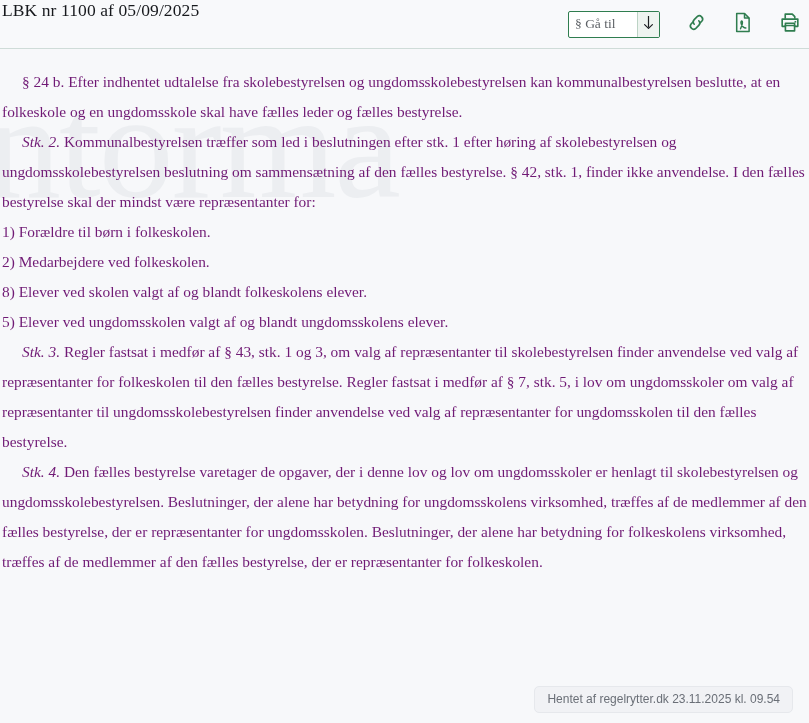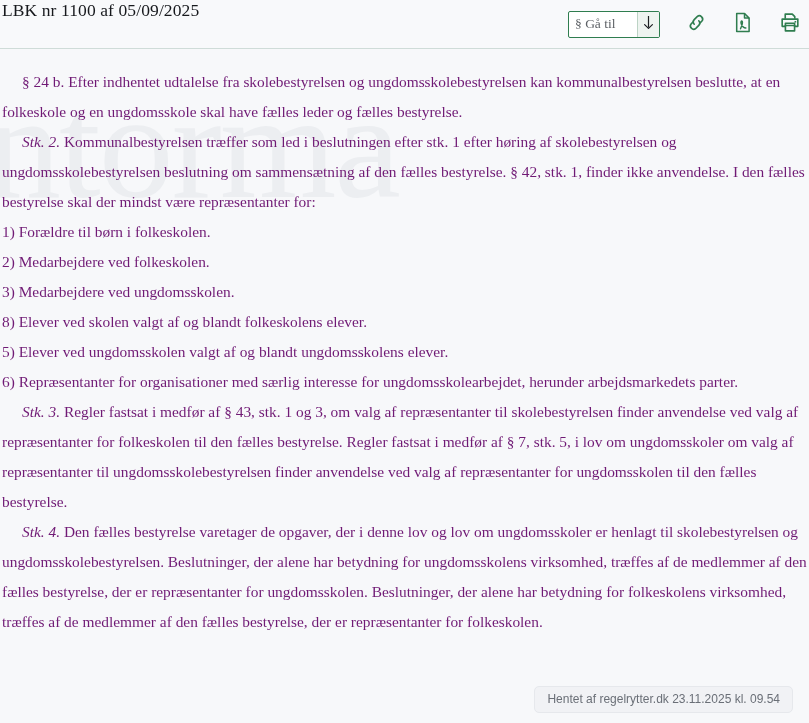--- a/index.html
+++ b/index.html
@@ -236,27 +236,25 @@
     <div id="body-text">
 
       <p class="para indent">§ 24 b. Efter indhentet udtalelse fra skolebestyrelsen og ungdomsskolebestyrelsen kan kommunalbestyrelsen beslutte, at en folkeskole og en ungdomsskole skal have fælles leder og fælles bestyrelse.</p>
 
       <p class="para indent"><span class="lead-italic">Stk. 2.</span> <span>Kommunalbestyrelsen træffer som led i beslutningen efter stk. 1 efter høring af skolebestyrelsen og ungdomsskolebestyrelsen beslutning om sammensætning af den fælles bestyrelse. § 42, stk. 1, finder ikke anvendelse. I den fælles bestyrelse skal der mindst være repræsentanter for:</span></p>
 
       <p class="para">1) Forældre til børn i folkeskolen.</p>
 
       <p class="para">2) Medarbejdere ved folkeskolen.</p>
 
-      <p class="para">3) Medarbejdere ved ungdomsskolen.</p>
 
       <p class="para">8) Elever ved skolen valgt af og blandt folkeskolens elever.</p>
 
       <p class="para">5) Elever ved ungdomsskolen valgt af og blandt ungdomsskolens elever.</p>
 
-      <p class="para">6) Repræsentanter for organisationer med særlig interesse for ungdomsskolearbejdet, herunder arbejdsmarkedets parter.</p>
 
       <p class="para indent"><span class="lead-italic">Stk. 3.</span> <span>Regler fastsat i medfør af § 43, stk. 1 og 3, om valg af repræsentanter til skolebestyrelsen finder anvendelse ved valg af repræsentanter for folkeskolen til den fælles bestyrelse. Regler fastsat i medfør af § 7, stk. 5, i lov om ungdomsskoler om valg af repræsentanter til ungdomsskolebestyrelsen finder anvendelse ved valg af repræsentanter for ungdomsskolen til den fælles bestyrelse.</span></p>
 
       <p class="para indent"><span class="lead-italic">Stk. 4.</span> <span>Den fælles bestyrelse varetager de opgaver, der i denne lov og lov om ungdomsskoler er henlagt til skolebestyrelsen og ungdomsskolebestyrelsen. Beslutninger, der alene har betydning for ungdomsskolens virksomhed, træffes af de medlemmer af den fælles bestyrelse, der er repræsentanter for ungdomsskolen. Beslutninger, der alene har betydning for folkeskolens virksomhed, træffes af de medlemmer af den fælles bestyrelse, der er repræsentanter for folkeskolen.</span></p>
 
     </div>
 
     <div id="footer">
       <div id="footer-badge">Hentet af regelrytter.dk 23.11.2025 kl. 09.54</div>
     </div>

